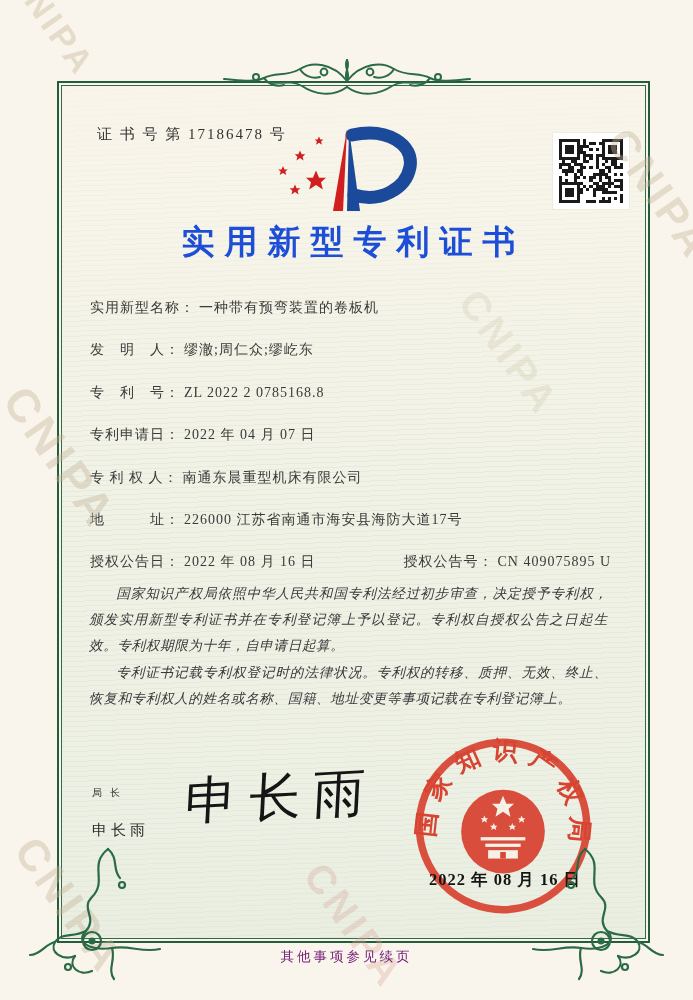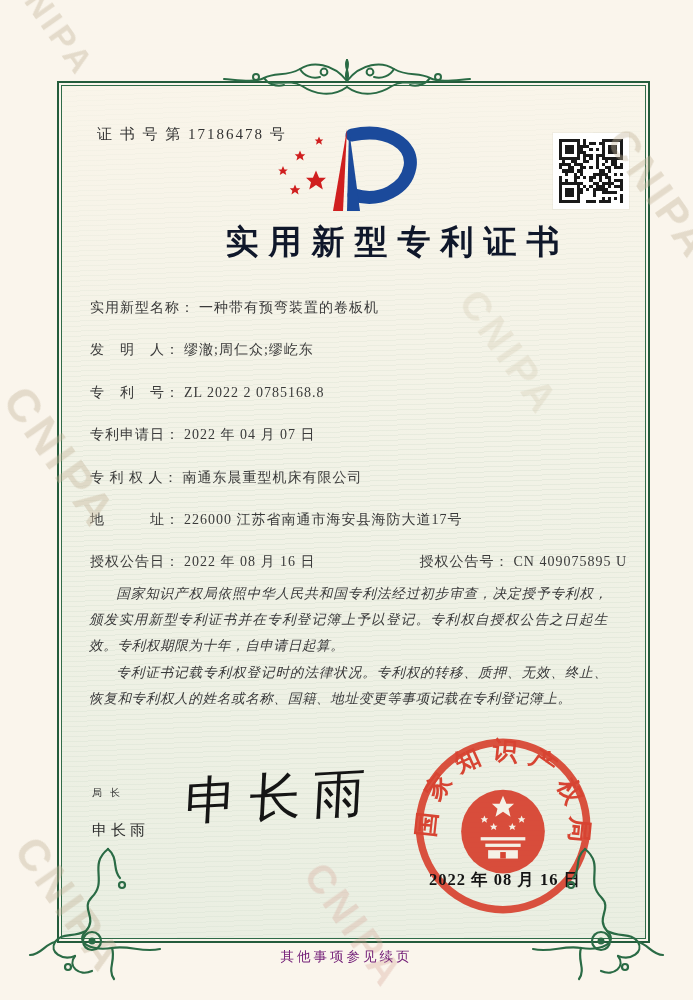--- a/index.html
+++ b/index.html
@@ -27,27 +27,27 @@
     background-image:
       linear-gradient(180deg, rgba(250,245,234,.85) 0%, rgba(236,241,229,.45) 45%, rgba(228,236,223,.65) 100%),
       repeating-linear-gradient(178deg, rgba(116,156,126,.16) 0px, rgba(116,156,126,.16) 1px, transparent 1px, transparent 5px);
   }
   .content{position:absolute;inset:0;z-index:3;}
   .cert-no{position:absolute;left:38px;top:42px;font-size:15px;letter-spacing:2px;color:#333;}
   .logo{position:absolute;left:205px;top:42px;width:162px;height:94px;}
   .qr{position:absolute;left:494px;top:50px;width:64px;height:64px;background:#fff;padding:6px;box-shadow:0 0 0 1px rgba(0,0,0,.03);}
   .title{
     position:absolute;left:0;top:137px;width:100%;text-align:center;
-    font-size:33px;font-weight:bold;letter-spacing:10px;color:#0f172a;margin-left:44px;
+    font-size:33px;font-weight:bold;letter-spacing:10px;color:#1d4ed8;
   }
   .fields{position:absolute;left:31px;top:216px;right:28px;font-size:14px;color:#3a3a3a;}
   .frow{height:42.4px;letter-spacing:1px;white-space:nowrap;}
   .frow .lab{display:inline-block;text-align:right;}
   .frow .val{margin-left:4px;}
-  .frow2{display:flex;gap:16px;}
+  .frow2{display:flex;}
   .frow2 .pair2{margin-left:88px;}
   .paras{
     position:absolute;left:30px;top:498px;width:519px;
     font-size:13.6px;line-height:1.93;letter-spacing:.6px;color:#39393a;
     font-style:italic;text-align:justify;
   }
   .paras p{margin:0;text-indent:2em;}
   .sig-title{position:absolute;left:33px;top:703px;font-size:10px;letter-spacing:8px;color:#2c2c2c;}
   .sig-name{position:absolute;left:33px;top:738px;font-size:15px;letter-spacing:4px;color:#2c2c2c;}
   .signature{

